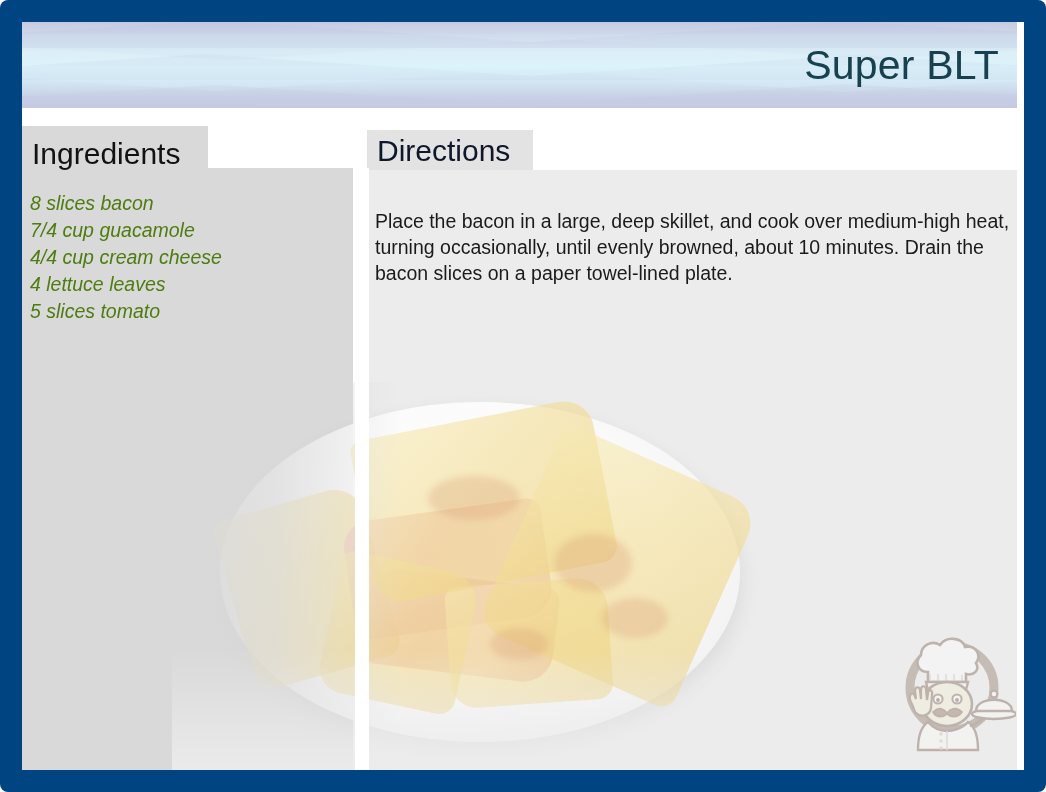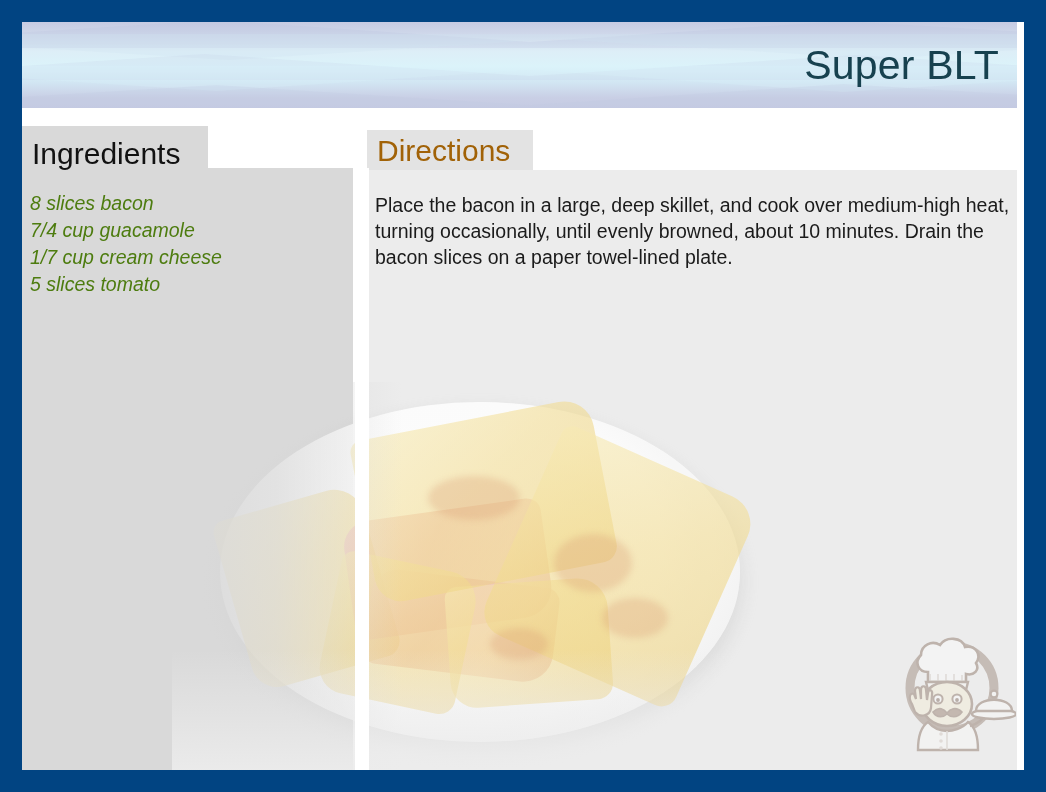--- a/index.html
+++ b/index.html
@@ -13,20 +13,21 @@
   }
 
   
   #slide {
     position: relative;
     width: 1046px;
     height: 792px;
     background: #014482;      
     overflow: hidden;
     box-sizing: border-box;
+    border-radius: 8px;
   }
   #slide-inner {
     position: absolute;
     left: 22px;
     top: 22px;
     width: 1002px;
     height: 748px;
     background: #ffffff;
     overflow: hidden;
   }
@@ -116,35 +117,35 @@
     background: #e3e3e3;
   }
   #dir-heading {
     position: absolute;
     left: 355px;
     top: 108px;
     width: 200px;
     height: 42px;
     line-height: 42px;
     font-size: 30px;
-    color: #a16207;
+    color: #0f172a;
     white-space: nowrap;
   }
   #dir-panel {
     position: absolute;
     left: 345px;
     top: 148px;
     width: 650px;
     height: 600px;
     background: #ececec;
   }
   #dir-body {
     position: absolute;
     left: 353px;
-    top: 170px;
+    top: 186px;
     width: 640px;
     font-size: 19.5px;
     line-height: 26px;
     color: #1b1b1b;
   }
   #dir-body p {
     margin: 0 0 20px 0;
   }
 
   
@@ -267,21 +268,22 @@
       <div id="photo-fade-left"></div>
       <div id="photo-fade-bottom"></div>
     </div>
 
     <div id="column-divider"></div>
 
     <div id="ing-heading">Ingredients</div>
     <div id="ing-list">
       <div>8 slices bacon</div>
       <div>7/4 cup guacamole</div>
-      <div>1/7 cup cream cheese</div>
+      <div>4/4 cup cream cheese</div>
+      <div>4 lettuce leaves</div>
       <div>5 slices tomato</div>
     </div>
 
     <div id="dir-heading">Directions</div>
     <div id="dir-body">
       <p>Place the bacon in a large, deep skillet, and cook over medium-high heat, turning occasionally, until evenly browned, about 10 minutes.  Drain the bacon slices on a paper towel-lined plate.</p>
     </div>
 
     <svg id="chef-logo" viewBox="0 0 128 126">
       <g fill="none" stroke="#7a5f4e" stroke-width="3.4">

